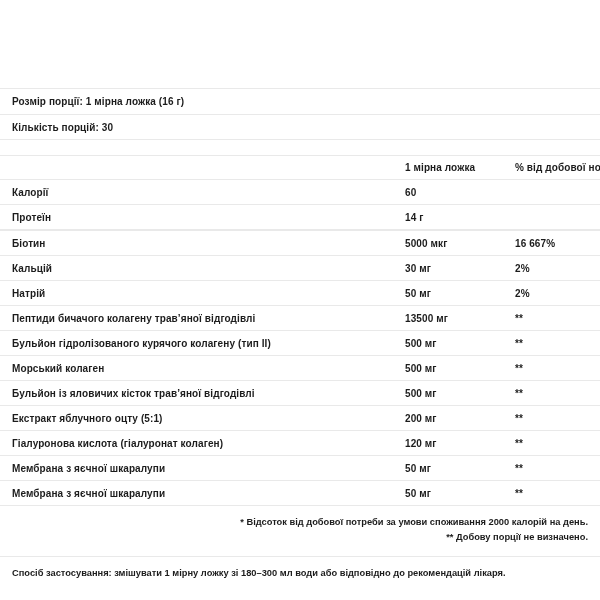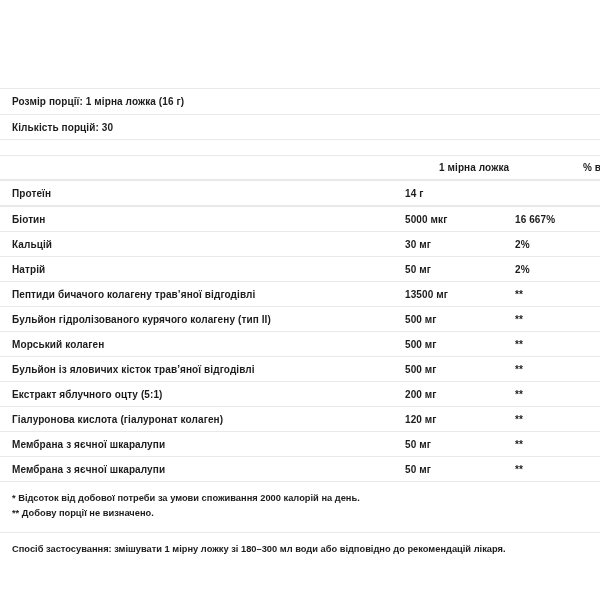--- a/index.html
+++ b/index.html
@@ -74,31 +74,31 @@
   }
 
   
   .gap {
     height: 15px;
     background: #ffffff;
   }
 
   .row-head {
     height: 23px;
-    gap: 34px;
   }
   .row-head .c-label { color: transparent; }
 
   .footnotes {
     box-sizing: border-box;
     padding: 9px 12px 10px 12px;
     font-size: 9.3px;
     font-weight: 700;
     line-height: 1.65;
     color: #1c1c1c;
+    text-align: right;
   }
   .footnotes div { white-space: nowrap; }
 
   .usage {
     box-sizing: border-box;
     padding: 11px 12px 0 12px;
     font-size: 9.3px;
     font-weight: 700;
     color: #1c1c1c;
     white-space: nowrap;
@@ -130,20 +130,25 @@
     <div class="rule"></div>
 
     <div class="row row-head">
       <span class="c-label"></span>
       <span class="c-value">1 мірна ложка</span>
       <span class="c-dv">% від добової норми</span>
     </div>
 
     <div id="rows-container">
         <div class="rule"></div>
+        <div class="row">
+          <span class="c-label">Калорії</span>
+          <span class="c-value">60</span>
+          <span class="c-dv"></span>
+        </div>
         <div class="rule"></div>
         <div class="row">
           <span class="c-label">Протеїн</span>
           <span class="c-value">14 г</span>
           <span class="c-dv"></span>
         </div>
         <div class="rule"></div>
         <div class="rule"></div>
         <div class="row">
           <span class="c-label">Біотин</span>

